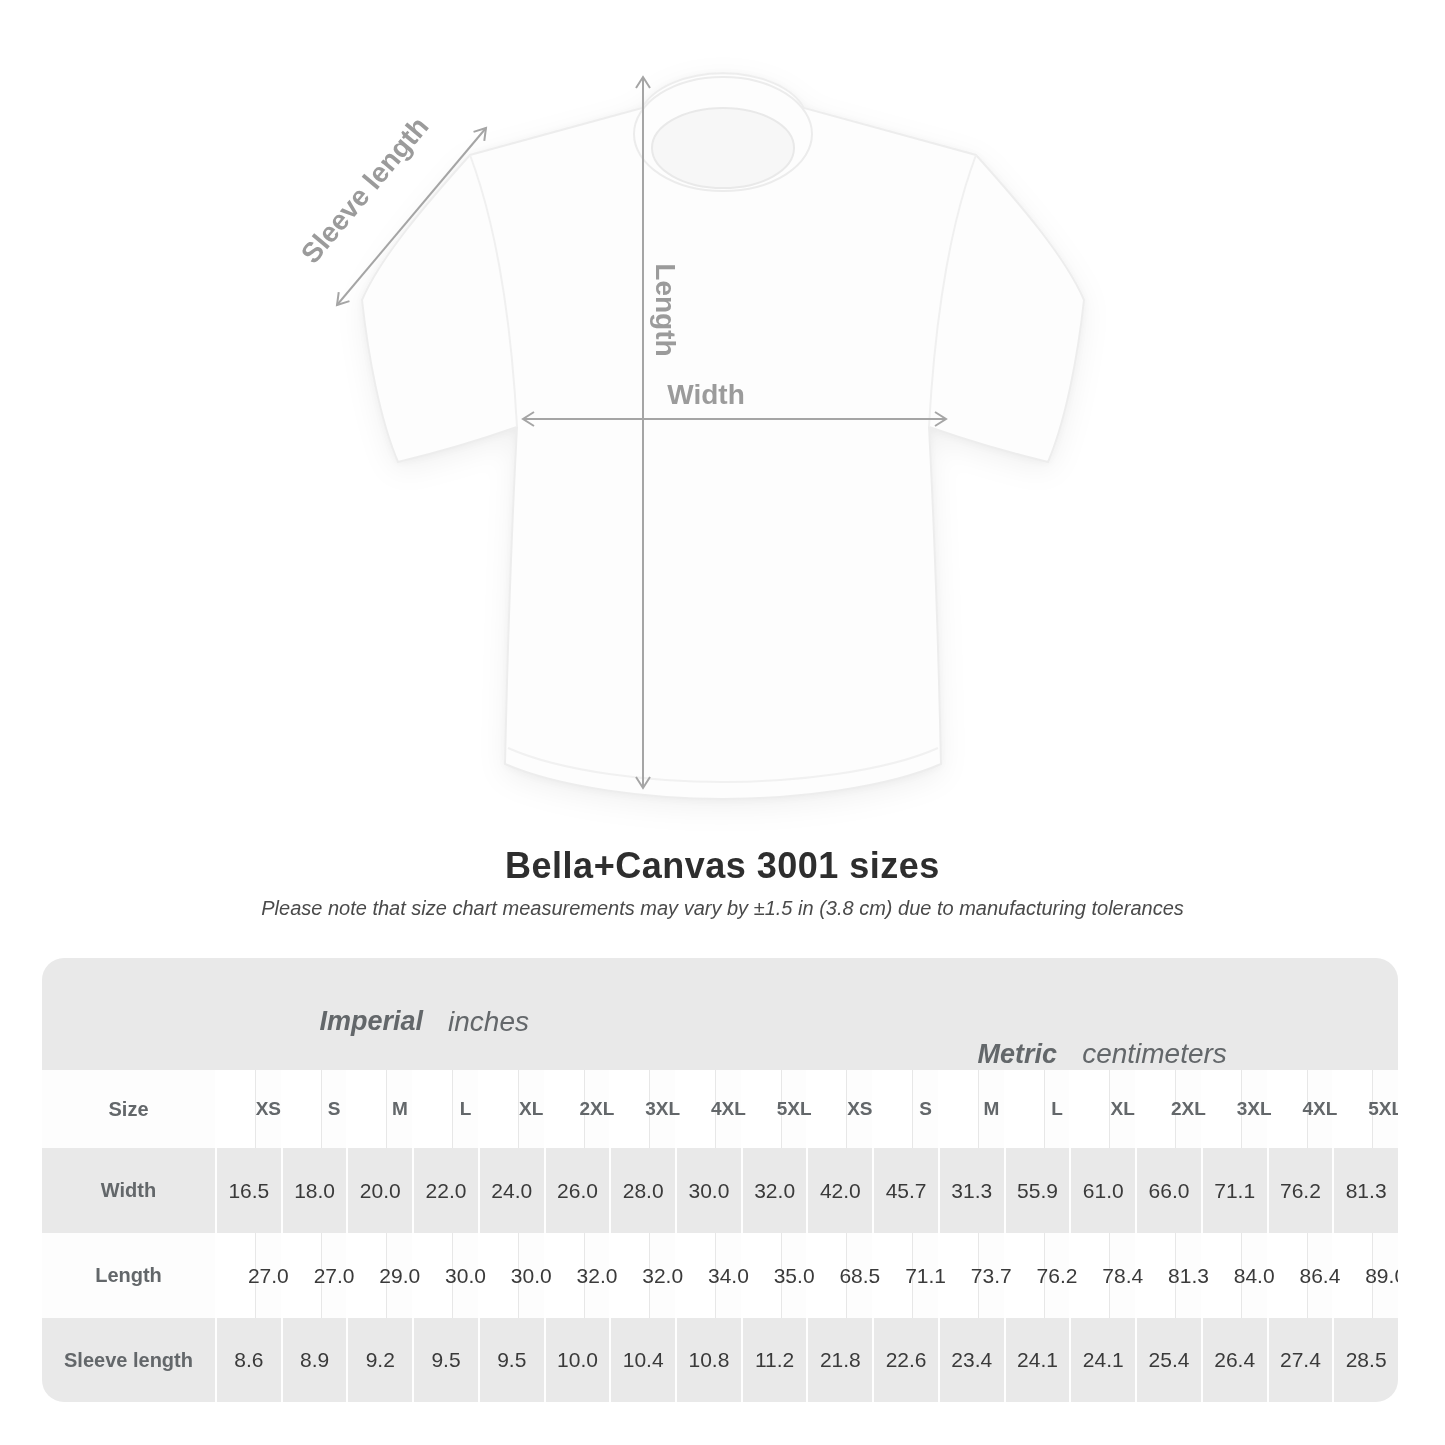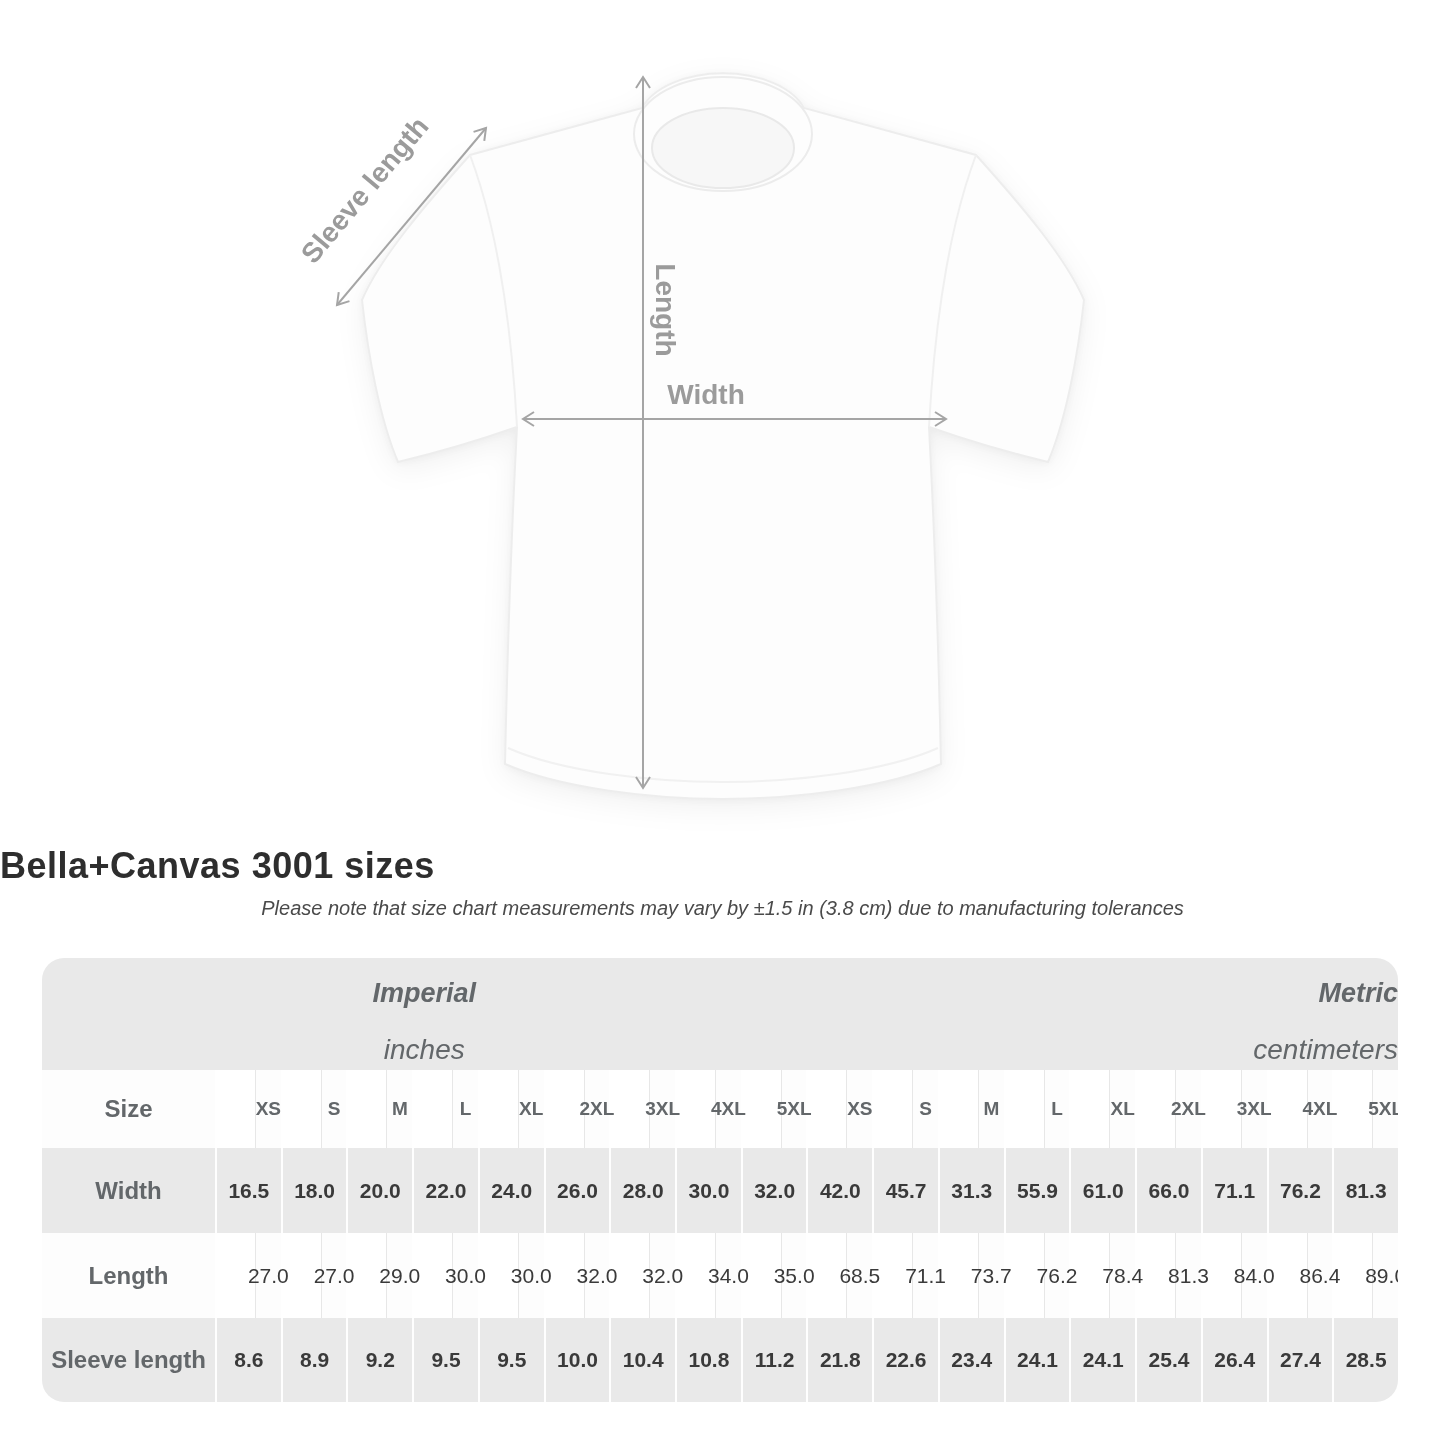--- a/index.html
+++ b/index.html
@@ -20,20 +20,21 @@
     height: 1445px;
     background: #ffffff;
     overflow: hidden;
   }
   .diagram-svg { position: absolute; left: 0; top: 0; }
   .chart-title {
     position: absolute;
     top: 845px;
     left: 0;
     width: 100%;
+    text-align: center;
     font-size: 36px;
     font-weight: bold;
     color: var(--title-text);
     letter-spacing: 0.5px;
   }
   .chart-subtitle {
     position: absolute;
     top: 897px;
     left: 0;
     width: 100%;
@@ -53,42 +54,42 @@
     grid-template-rows: 112px 78px 85px 85px 84px;
     border-radius: 22px;
     overflow: hidden;
   }
   .cell {
     display: flex;
     align-items: center;
     justify-content: center;
     min-width: 0;
   }
-  .gray  { background: var(--band-gray); font-weight: bold; }
+  .gray  { background: var(--band-gray); }
   .light { background: var(--row-light); }
   .band {
     background: var(--band-gray);
-    flex-direction: column;
+    flex-direction: row;
     gap: 25px;
     padding-top: 15px;
   }
   .unit-name {
     font-size: 27px;
     font-weight: bold;
     font-style: italic;
     color: var(--header-text);
   }
   .unit-sub {
     font-size: 28px;
     font-style: italic;
     color: var(--header-text);
   }
   .label {
     font-weight: bold;
-    font-size: 24px;
+    font-size: 20px;
     color: var(--header-text);
   }
   .sizecell {
     font-weight: bold;
     font-size: 19px;
     color: var(--header-text);
   }
   .value {
     font-size: 21px;
     color: var(--value-text);

